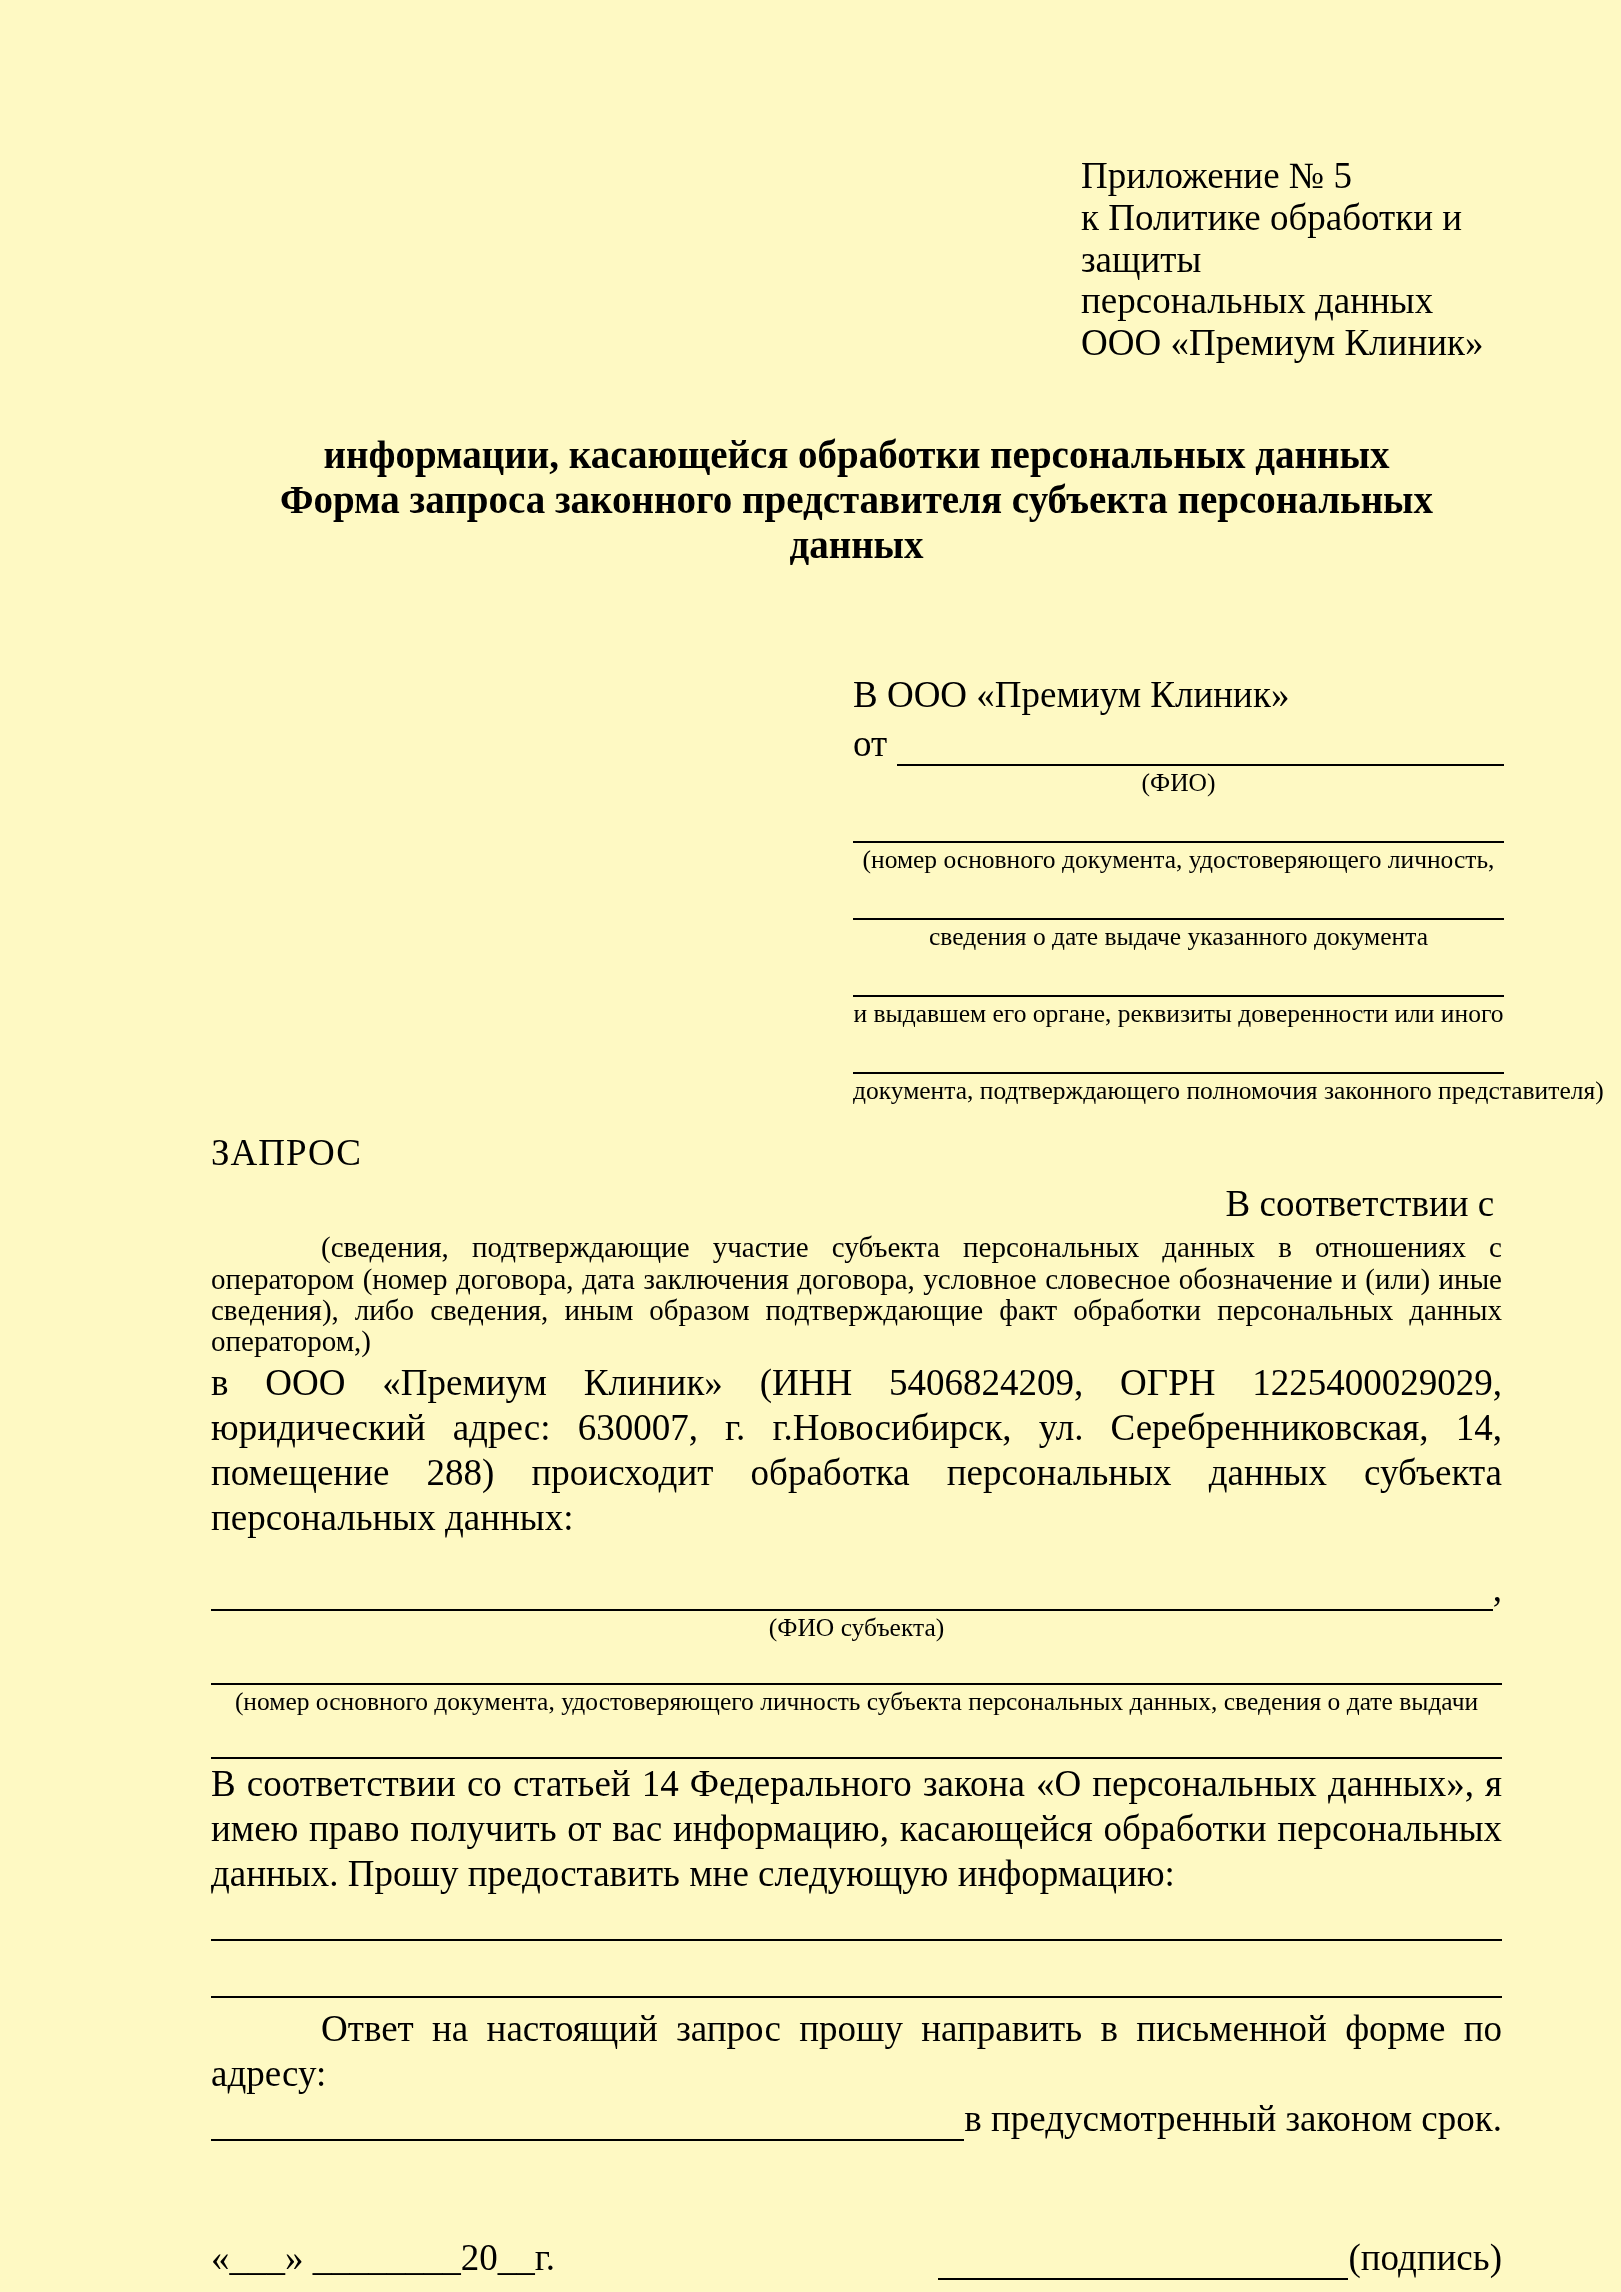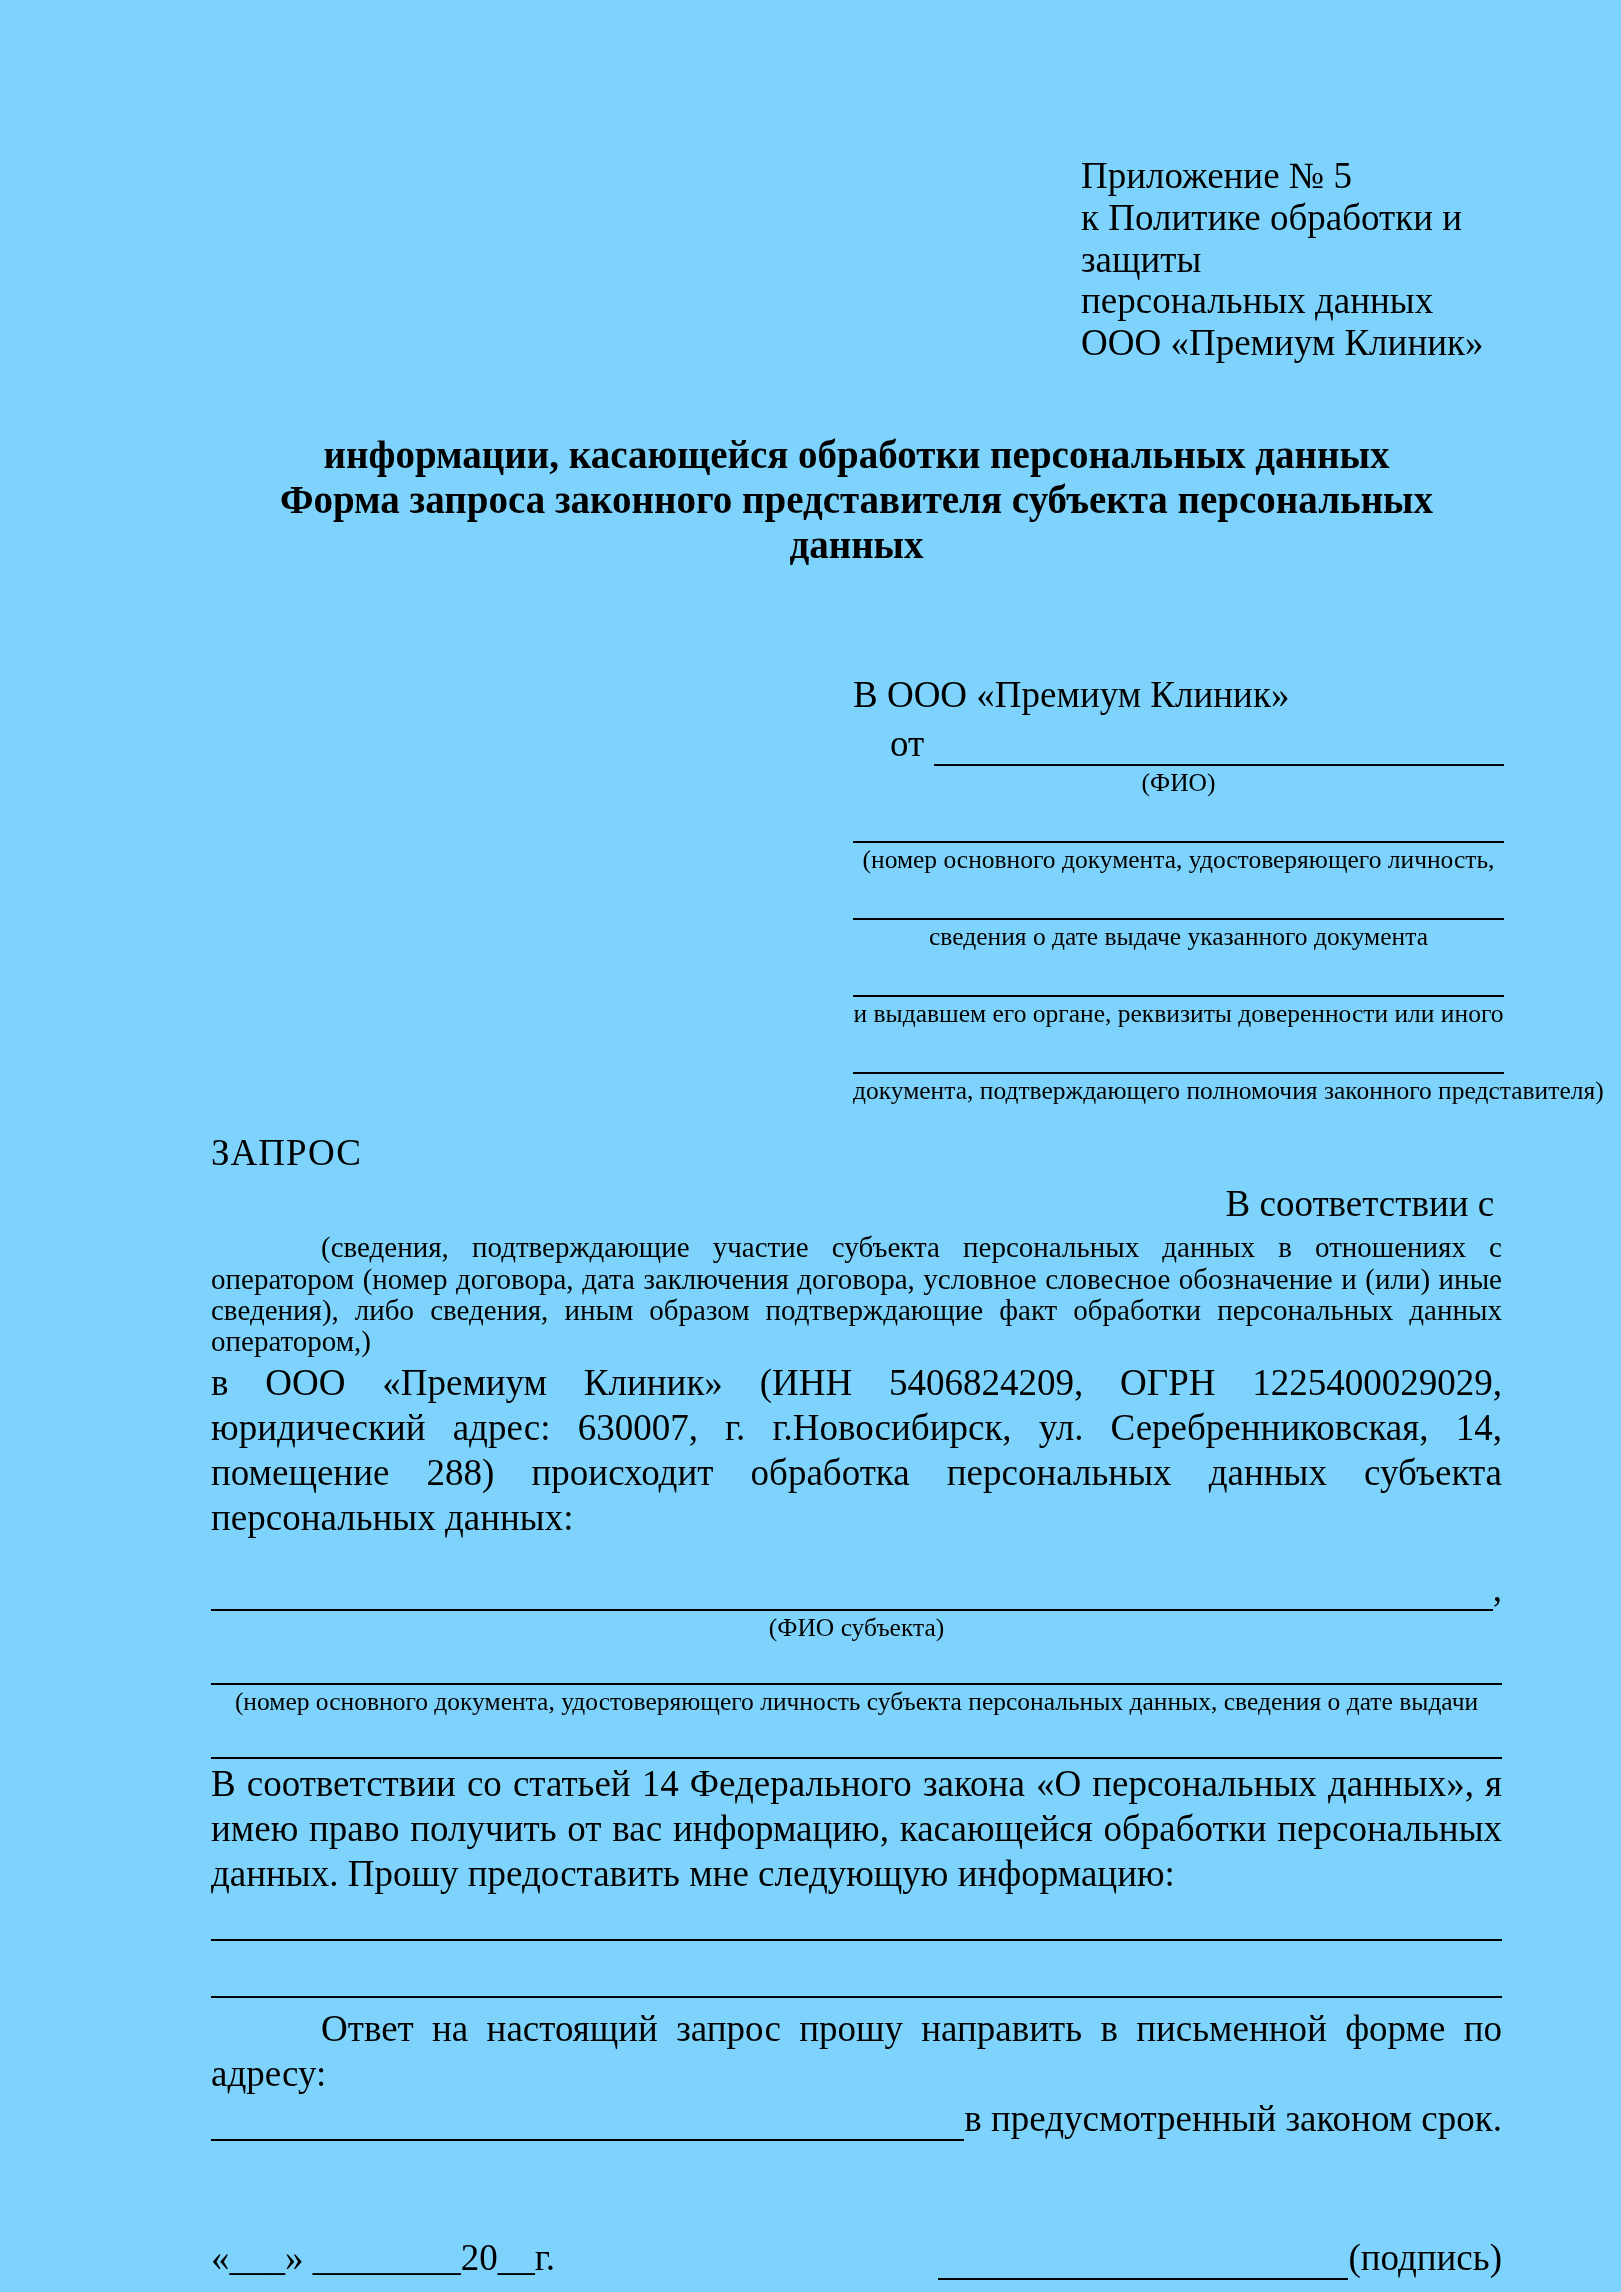--- a/index.html
+++ b/index.html
@@ -1,32 +1,32 @@
 <!DOCTYPE html>
 <html lang="ru"><head>
 <meta charset="utf-8">
 <style>
   html,body{margin:0;padding:0;background:#ffffff;}
   .page{
     position:relative;
     width:1621px;height:2293px;
-    background:#7dd3fc;color:#000000;
+    background:#fef9c3;color:#000000;
     font-family:"Liberation Serif","DejaVu Serif",serif;
     font-size:37px;line-height:1.22;
     box-sizing:border-box;
     padding:155px 119px 0 211px;
     overflow:hidden;
   }
   .appendix{margin-left:870px;line-height:1.13;}
   .doc-title{
     margin-top:69px;text-align:center;font-weight:bold;
     font-size:39px;line-height:1.15;
   }
   .addressee{margin-top:104px;margin-left:642px;width:651px;}
-  .addr-row{display:flex;align-items:flex-end;margin-top:3.9px;margin-left:37px;}
+  .addr-row{display:flex;align-items:flex-end;margin-top:3.9px;}
   .addr-row .lbl{white-space:nowrap;margin-right:9.8px;}
   .fill{flex:1;border-bottom:2.9px solid #000;height:41px;}
   .cap{font-size:25.5px;line-height:1.1;text-align:center;margin-top:2.9px;white-space:nowrap;}
   .field{margin-top:18.6px;}
   .field .line{height:25.5px;border-bottom:2.9px solid #000;}
   .zapros{margin-top:25.5px;text-align:left;letter-spacing:1px;}
   .intro-row{display:flex;align-items:flex-end;margin-top:5.9px;flex-direction:column;}
   .intro-row .lbl{white-space:nowrap;margin-left:110px;margin-right:7.8px;}
   .small-just{
     font-size:29px;line-height:1.08;text-align:justify;

